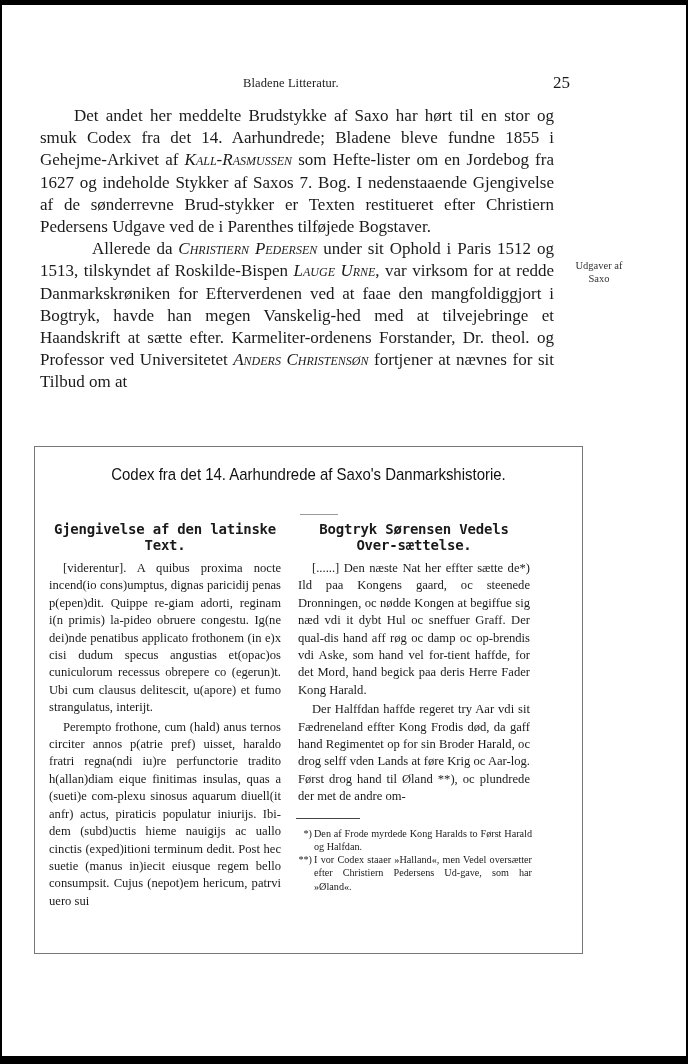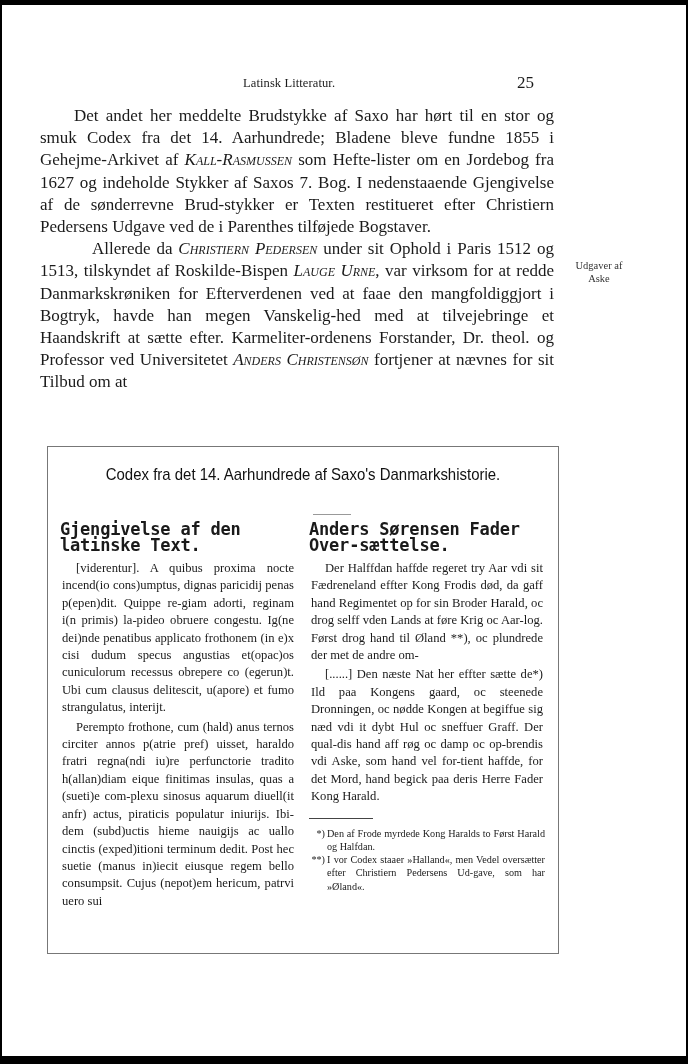--- a/index.html
+++ b/index.html
@@ -13,96 +13,97 @@
       position: absolute; left: 2px; top: 5px; width: 684px; height: 1051px;
       background: #fff;
     }
     .running-head {
       position: absolute; top: 76px; left: 0; width: 688px; height: 20px;
     }
     .running-title {
       position: absolute; left: 243px; top: 0; font-size: 12.5px; letter-spacing: 0.1px;
     }
     .page-number {
-      position: absolute; left: 517px; top: -3px; font-size: 17px;
+      position: absolute; left: 553px; top: -3px; font-size: 17px;
     }
     .body-text {
       position: absolute; left: 40px; top: 105px; width: 514px;
       font-size: 17px; line-height: 22.2px; text-align: justify;
     }
     .body-text p { margin: 0; text-indent: 34px; }
     .body-text p + p { text-indent: 52px; }
     .sc { font-variant: small-caps; font-style: italic; }
     .margin-note {
       position: absolute; left: 566px; top: 259px; width: 66px;
       font-size: 10.5px; line-height: 13px; text-align: center; color: #333;
     }
     .codex-box {
-      position: absolute; left: 47px; top: 446px; width: 510px; height: 506px;
+      position: absolute; left: 34px; top: 446px; width: 510px; height: 506px;
       border: 1px solid #777;
+      padding-left: 37px;
     }
     .codex-title {
       position: absolute; left: 0; top: 18px; width: 100%; text-align: center;
       font-family: "Liberation Sans", "DejaVu Sans", sans-serif;
       font-size: 17px; font-stretch: condensed; transform: scaleX(0.88); transform-origin: center;
       color: #111;
     }
     .title-rule {
       position: absolute; left: 265px; top: 67px; width: 38px; height: 1px; background: #999;
     }
     .col {
       position: absolute; top: 74px; font-size: 12.6px; line-height: 17.4px;
       text-align: justify;
     }
     .col-left { left: 12px; width: 236px; }
     .col-right { left: 261px; width: 236px; }
     .col-head {
       font-family: "DejaVu Sans Mono", "Liberation Mono", monospace;
-      font-weight: bold; text-align: left; font-size: 17px; line-height: 16px;
+      font-weight: bold; text-align: center; font-size: 14px; line-height: 16px;
       margin-bottom: 7px; letter-spacing: -0.2px;
     }
     .col p { margin: 2px; text-indent: 14px; }
     .footnote-rule {
       width: 64px; height: 1px; background: #444; margin: 12px 0 8px 0;
     }
     .footnotes { font-size: 10.2px; line-height: 13.2px; }
     .fn { position: relative; padding-left: 18px; text-align: justify; }
     .fn-mark { position: absolute; left: 0; top: 0; width: 16px; text-align: right; }
   </style>
 </head>
 <body>
 
 <div class="page"></div>
 
 <div class="running-head">
-  <span class="running-title">Latinsk Litteratur.</span>
+  <span class="running-title">Bladene Litteratur.</span>
   <span class="page-number">25</span>
 </div>
 
 <div class="body-text">
   <p><span>Det andet her meddelte Brudstykke af Saxo har hørt til en stor og smuk Codex fra det 14. Aarhundrede; Bladene bleve fundne 1855 i Gehejme-Arkivet af </span><span class="sc">Kall-Rasmussen</span><span> som Hefte-lister om en Jordebog fra 1627 og indeholde Stykker af Saxos 7. Bog. I nedenstaaende Gjengivelse af de sønderrevne Brud-stykker er Texten restitueret efter Christiern Pedersens Udgave ved de i Parenthes tilføjede Bogstaver.</span></p>
   <p><span>Allerede da </span><span class="sc">Christiern Pedersen</span><span> under sit Ophold i Paris 1512 og 1513, tilskyndet af Roskilde-Bispen </span><span class="sc">Lauge Urne</span><span>, var virksom for at redde Danmarkskrøniken for Efterverdenen ved at faae den mangfoldiggjort i Bogtryk, havde han megen Vanskelig-hed med at tilvejebringe et Haandskrift at sætte efter. Karmeliter-ordenens Forstander, Dr. theol. og Professor ved Universitetet </span><span class="sc">Anders Christensøn</span><span> fortjener at nævnes for sit Tilbud om at</span></p>
 </div>
 
-<div class="margin-note">Udgaver af Aske</div>
+<div class="margin-note">Udgaver af Saxo</div>
 
 <div class="codex-box">
   <div class="codex-title">Codex fra det 14. Aarhundrede af Saxo's Danmarkshistorie.</div>
   <div class="title-rule"></div>
 
   <div class="col col-left">
     <div class="col-head">Gjengivelse af den latinske Text.</div>
     <p>[viderentur]. A quibus proxima nocte incend(io cons)umptus, dignas paricidij penas p(epen)dit. Quippe re-giam adorti, reginam i(n primis) la-pideo obruere congestu. Ig(ne dei)nde penatibus applicato frothonem (in e)x cisi dudum specus angustias et(opac)os cuniculorum recessus obrepere co (egerun)t. Ubi cum clausus delitescit, u(apore) et fumo strangulatus, interijt.</p>
     <p>Perempto frothone, cum (hald) anus ternos circiter annos p(atrie pref) uisset, haraldo fratri regna(ndi iu)re perfunctorie tradito h(allan)diam eique finitimas insulas, quas a (sueti)e com-plexu sinosus aquarum diuell(it anfr) actus, piraticis populatur iniurijs. Ibi-dem (subd)uctis hieme nauigijs ac uallo cinctis (exped)itioni terminum dedit. Post hec suetie (manus in)iecit eiusque regem bello consumpsit. Cujus (nepot)em hericum, patrvi uero sui</p>
   </div>
 
   <div class="col col-right">
-    <div class="col-head">Anders Sørensen Fader Over-sættelse.</div>
+    <div class="col-head">Bogtryk Sørensen Vedels Over-sættelse.</div>
+    <p>[......] Den næste Nat her effter sætte de*) Ild paa Kongens gaard, oc steenede Dronningen, oc nødde Kongen at begiffue sig næd vdi it dybt Hul oc sneffuer Graff. Der qual-dis hand aff røg oc damp oc op-brendis vdi Aske, som hand vel for-tient haffde, for det Mord, hand begick paa deris Herre Fader Kong Harald.</p>
     <p>Der Halffdan haffde regeret try Aar vdi sit Fædreneland effter Kong Frodis død, da gaff hand Regimentet op for sin Broder Harald, oc drog selff vden Lands at føre Krig oc Aar-log. Først drog hand til Øland **), oc plundrede der met de andre om-</p>
-    <p>[......] Den næste Nat her effter sætte de*) Ild paa Kongens gaard, oc steenede Dronningen, oc nødde Kongen at begiffue sig næd vdi it dybt Hul oc sneffuer Graff. Der qual-dis hand aff røg oc damp oc op-brendis vdi Aske, som hand vel for-tient haffde, for det Mord, hand begick paa deris Herre Fader Kong Harald.</p>
     <div class="footnote-rule"></div>
     <div class="footnotes">
       <div class="fn">
         <span class="fn-mark">*)</span>
         <span>Den af Frode myrdede Kong Haralds to Først Harald og Halfdan.</span>
       </div>
       <div class="fn">
         <span class="fn-mark">**)</span>
         <span>I vor Codex staaer »Halland«, men Vedel oversætter efter Christiern Pedersens Ud-gave, som har »Øland«.</span>
       </div>

